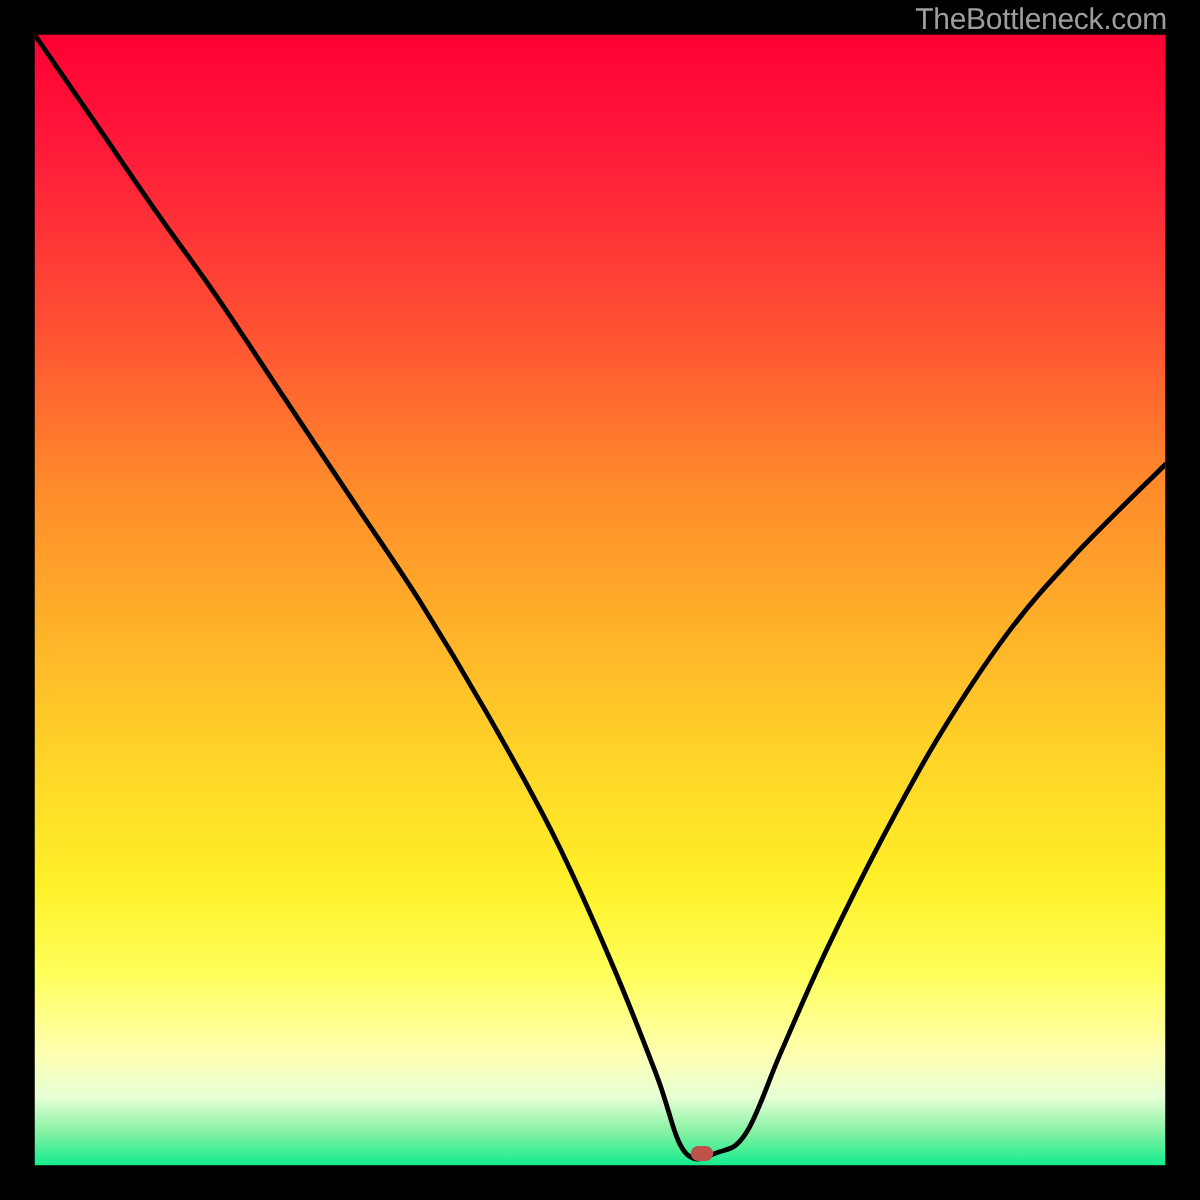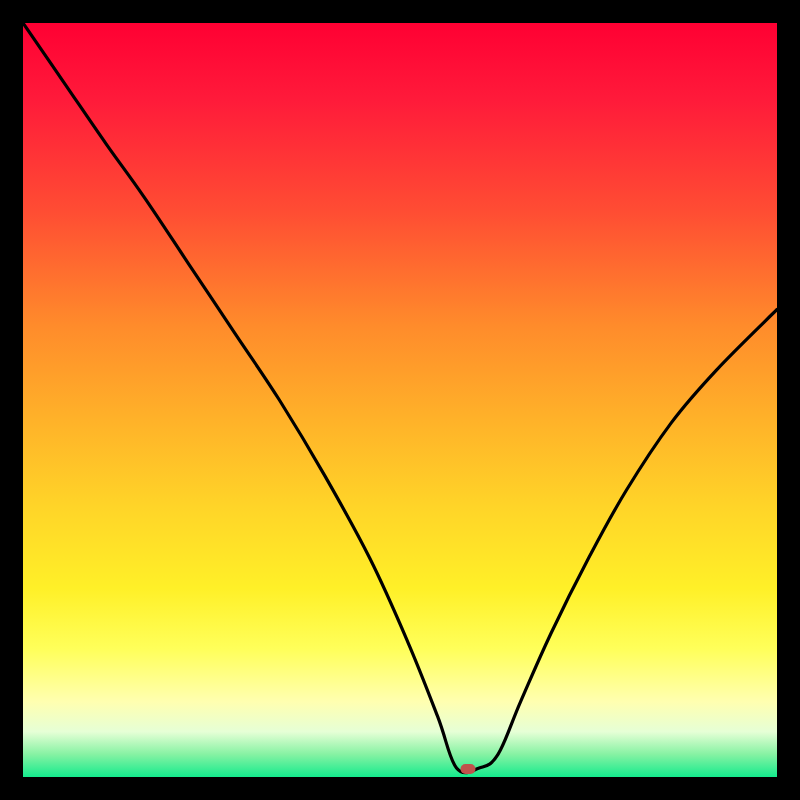--- a/index.html
+++ b/index.html
@@ -80,13 +80,14 @@
 
     <div class="curve">
       <svg id="curve-svg" width="754" height="754" viewBox="0 0 754 754" preserveAspectRatio="none">
         <path id="curve-path" d="M 0.0 0.0 C 7.5 10.9, 26.5 38.6, 41.5 60.3 C 56.4 82.0, 68.7 100.3, 82.9 120.6 C 97.2 141.0, 105.7 151.7, 120.6 173.4 C 135.6 195.1, 149.6 216.9, 165.9 241.3 C 182.2 265.7, 194.8 284.7, 211.1 309.1 C 227.4 333.6, 240.1 351.2, 256.4 377.0 C 272.6 402.8, 285.3 423.9, 301.6 452.4 C 317.9 480.9, 331.9 505.5, 346.8 535.3 C 361.8 565.2, 372.3 589.8, 384.5 618.3 C 396.8 646.8, 405.9 670.9, 414.7 693.7 C 423.5 716.5, 426.1 735.7, 433.5 745.0 C 441.0 754.2, 448.7 747.4, 456.2 745.0 C 463.6 742.5, 467.6 743.3, 475.0 731.4 C 482.5 719.4, 488.1 700.3, 497.6 678.6 C 507.1 656.9, 515.6 636.5, 527.8 610.7 C 540.0 585.0, 551.9 561.1, 565.5 535.3 C 579.1 509.6, 588.3 491.9, 603.2 467.5 C 618.1 443.1, 632.2 421.3, 648.4 399.6 C 664.7 377.9, 674.7 367.2, 693.7 346.8 C 712.7 326.5, 743.1 297.4, 754.0 286.5" stroke="#000" stroke-width="3.2" fill="none" stroke-linecap="round" stroke-linejoin="round"></path>
       </svg>
     </div>
 
     <div class="marker" id="marker" style="left: 444.86px; top: 746.46px; background: rgb(192, 82, 76);"></div>
   </div>
 
+  <div class="watermark">TheBottleneck.com</div>
 </div>
 
 </body></html>

